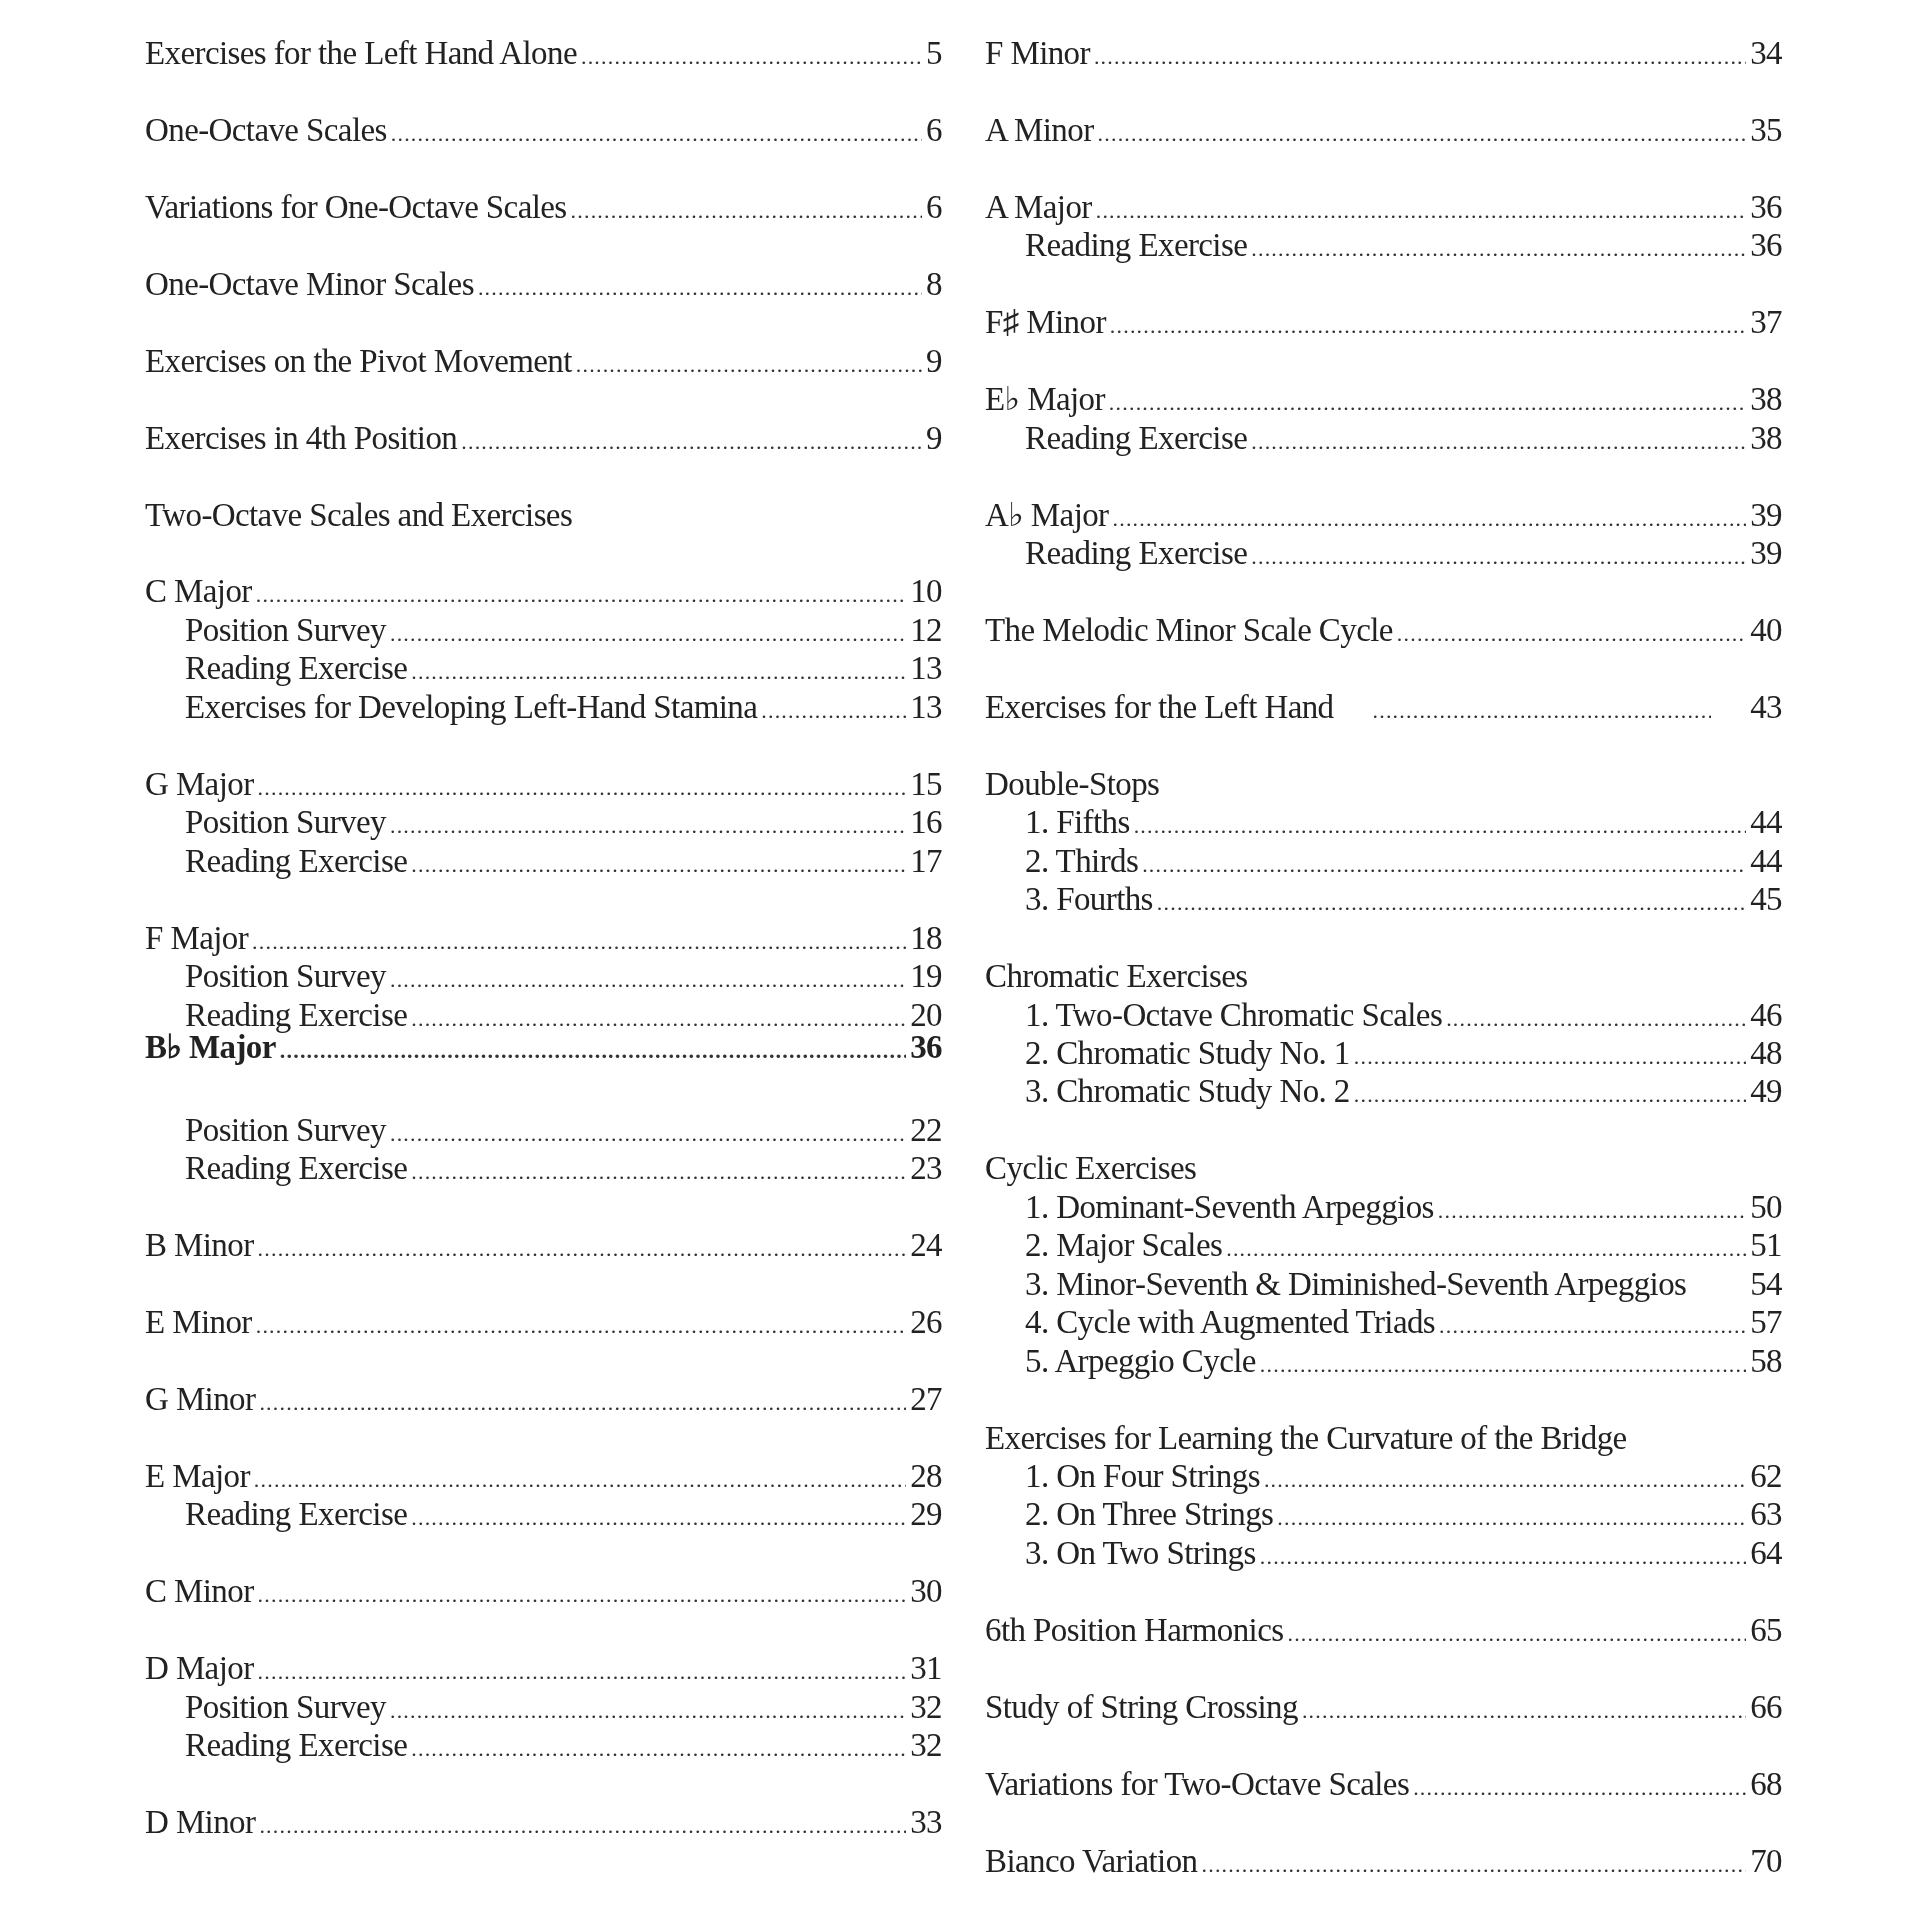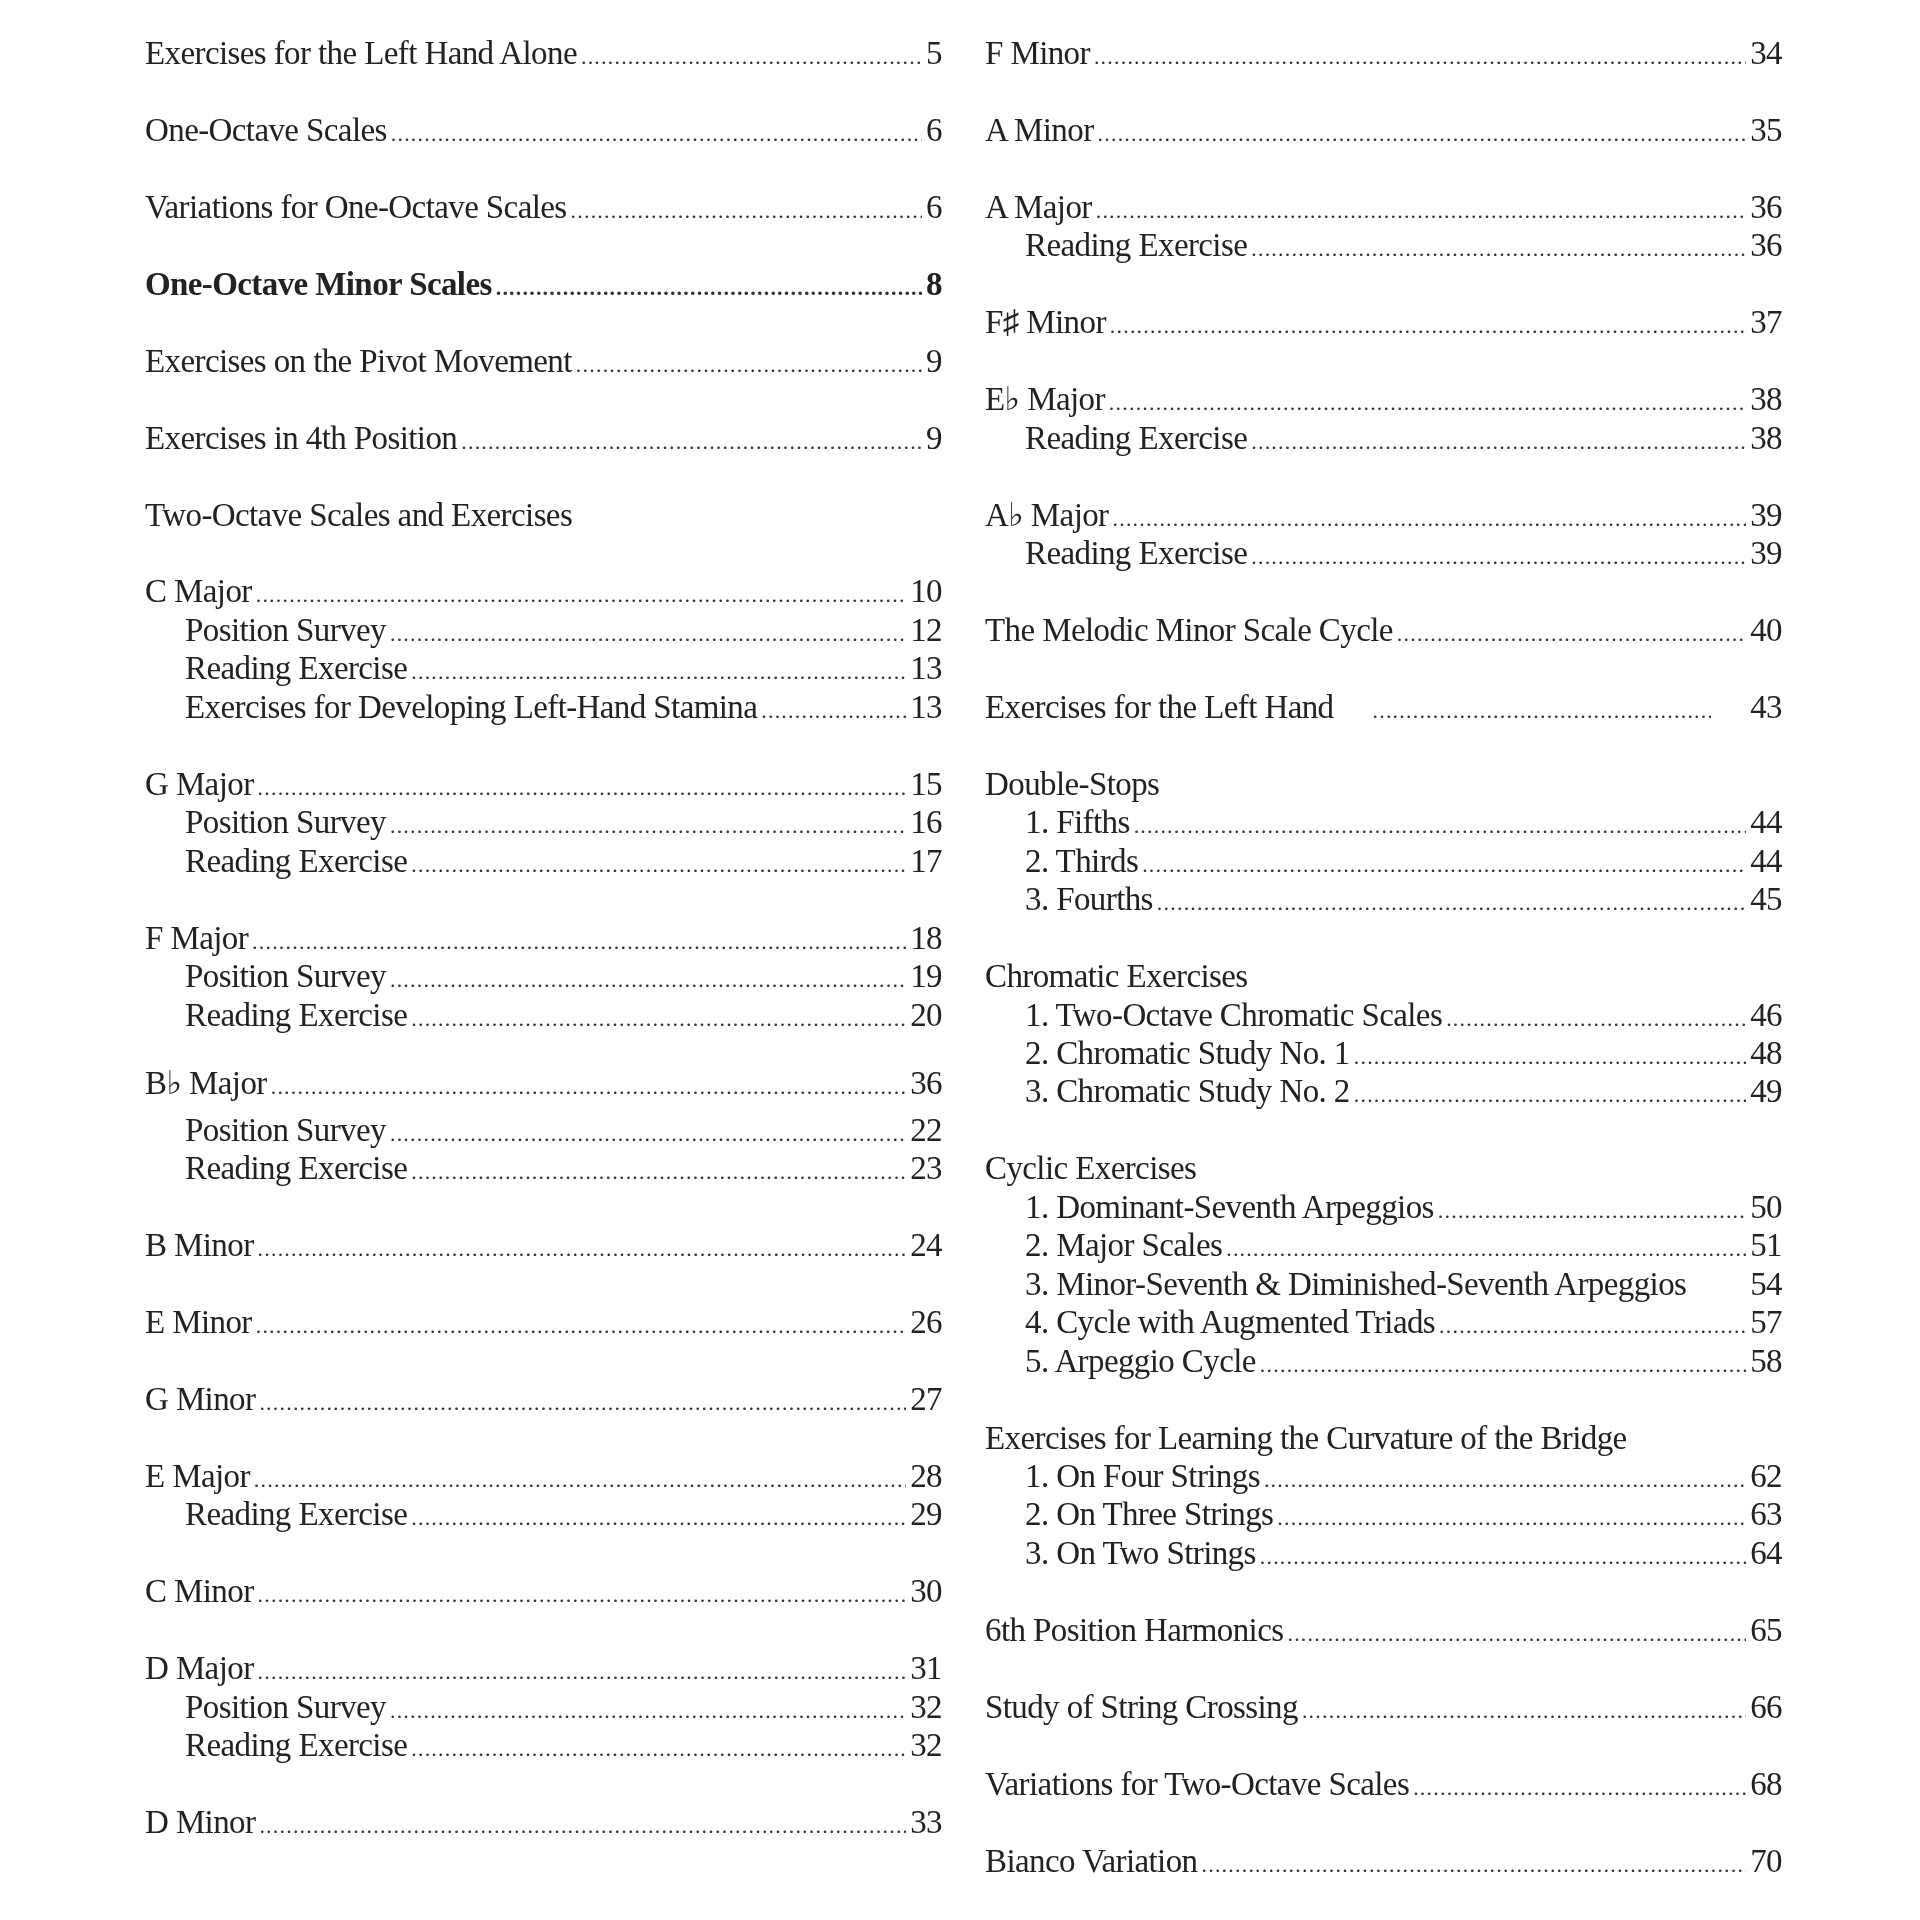--- a/index.html
+++ b/index.html
@@ -28,21 +28,21 @@
     <div class="row" style="top: 110.92px;">
       <span class="title">One-Octave Scales</span>
       <span class="leader"></span>
       <span class="page">6</span>
     </div>
     <div class="row" style="top: 187.84px;">
       <span class="title">Variations for One-Octave Scales</span>
       <span class="leader"></span>
       <span class="page">6</span>
     </div>
-    <div class="row" style="top: 264.76px; font-weight: bold;">
+    <div class="row" style="top: 264.76px;">
       <span class="title">One-Octave Minor Scales</span>
       <span class="leader"></span>
       <span class="page">8</span>
     </div>
     <div class="row" style="top: 341.68px;">
       <span class="title">Exercises on the Pivot Movement</span>
       <span class="leader"></span>
       <span class="page">9</span>
     </div>
     <div class="row" style="top: 418.6px;">
@@ -96,21 +96,21 @@
     <div class="row indent" style="top: 957.04px;">
       <span class="title">Position Survey</span>
       <span class="leader"></span>
       <span class="page">19</span>
     </div>
     <div class="row indent" style="top: 995.5px;">
       <span class="title">Reading Exercise</span>
       <span class="leader"></span>
       <span class="page">20</span>
     </div>
-    <div class="row" style="top: 1064px;">
+    <div class="row" style="top: 1028px; font-weight: bold;">
       <span class="title">B♭ Major</span>
       <span class="leader"></span>
       <span class="page">36</span>
     </div>
     <div class="row indent" style="top: 1110.88px;">
       <span class="title">Position Survey</span>
       <span class="leader"></span>
       <span class="page">22</span>
     </div>
     <div class="row indent" style="top: 1149.34px;">

